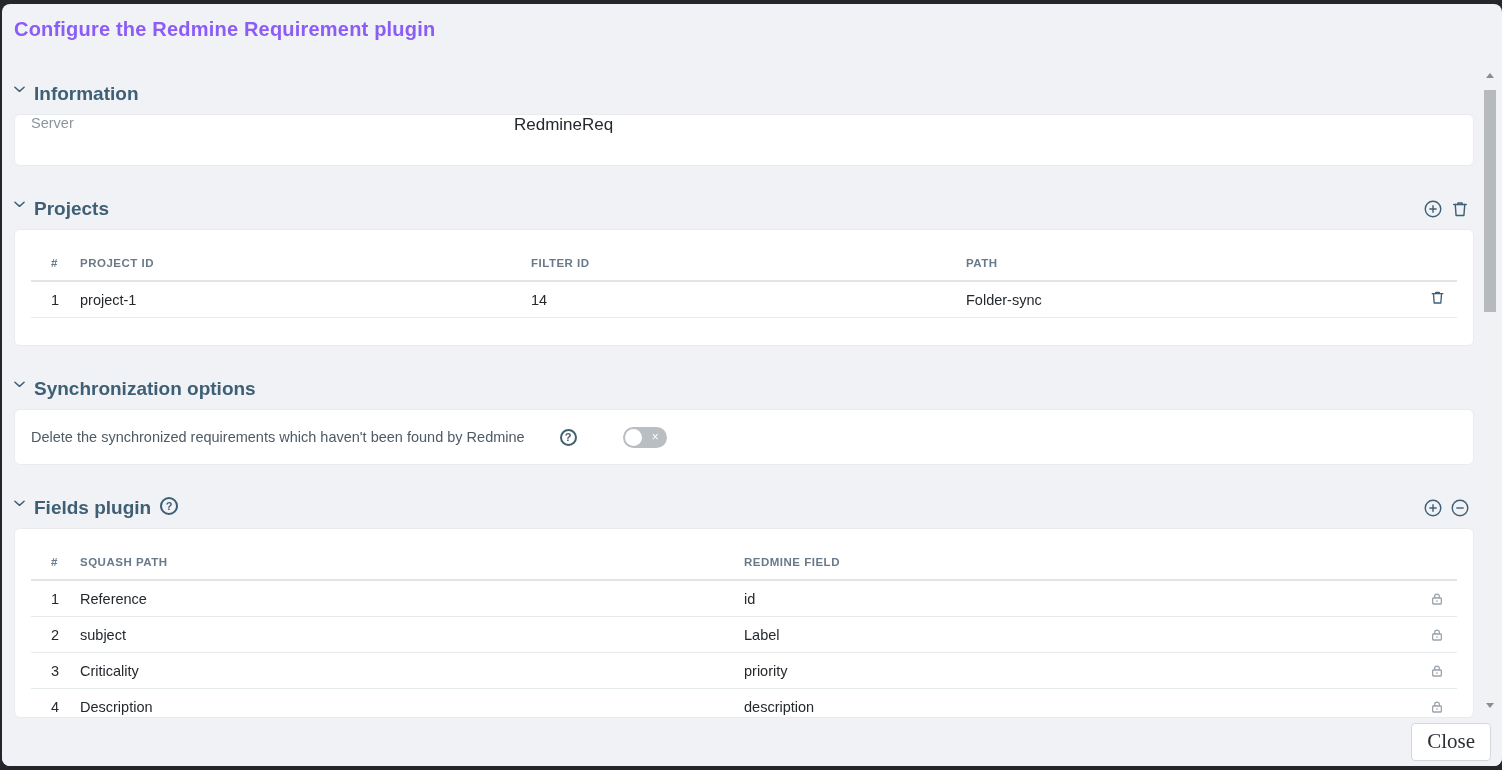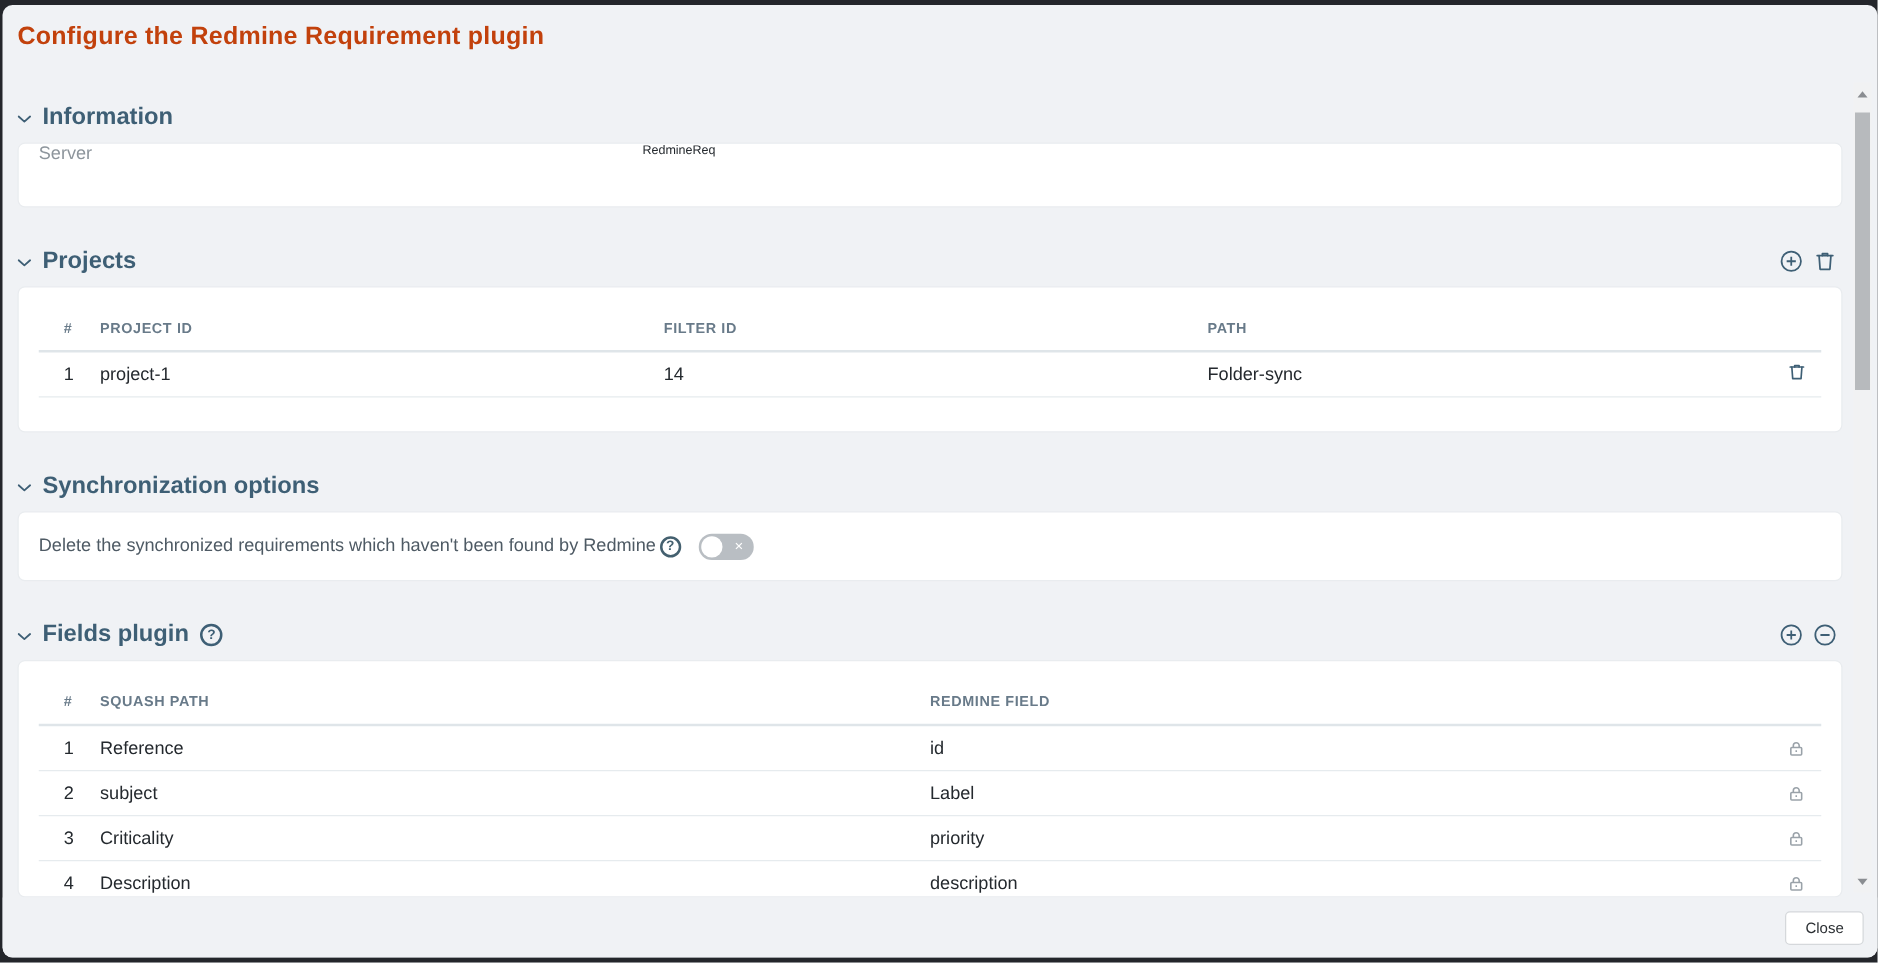--- a/index.html
+++ b/index.html
@@ -9,33 +9,33 @@
     background:#24262b;
   }
   .dialog {
     position:absolute; top:4px; bottom:4px; left:2px; right:0;
     background:#f0f2f5;
     border-radius:8px;
     overflow:hidden;
   }
   .dialog-header { padding:14px 0 0 12px; height:58px; }
   .dialog-title {
-    font-size:20px; font-weight:700; color:#c2410c; letter-spacing:.2px;
+    font-size:20px; font-weight:700; color:#8b5cf6; letter-spacing:.2px;
   }
   .scroll-area {
     position:absolute; top:58px; bottom:48px; left:0; right:0;
     overflow:hidden;
   }
   .scroll-content { padding:0 28px 0 12px; }
 
   
   .section-heading {
     display:flex; align-items:center; justify-content:space-between;
   }
-  .heading-left { display:flex; align-items:center; gap:9px; }
+  .heading-left { display:flex; gap:9px; }
   .heading-title { font-size:19px; font-weight:600; color:#3e5f75; }
   .chevron { width:11px; height:7px; color:#3e5f75; display:inline-block; margin-top:3px; }
   .chevron svg { width:11px; height:7px; display:block; }
   .heading-icons { display:flex; align-items:center; gap:7px; margin-right:4px; }
   .icon-btn { width:20px; height:20px; color:#3e5f75; cursor:pointer; background:none; border:none; padding:0; }
   .icon-btn svg { width:20px; height:20px; display:block; }
   .help-circle {
     width:18px; height:18px; border:2px solid #3e5f75; border-radius:50%;
     color:#3e5f75; font-size:11px; font-weight:700;
     display:inline-flex; align-items:center; justify-content:center;
@@ -47,21 +47,21 @@
     display:inline-flex; align-items:center; justify-content:center;
     line-height:1; margin-left:1px;
   }
 
   
   .card {
     background:#ffffff; border:1px solid #e9ecef; border-radius:6px;
   }
   .info-card { margin-top:9px; height:52px; display:flex; }
   .info-label { color:#8d959c; font-size:14.5px; margin-left:16px; width:483px; }
-  .info-value { color:#24292e; font-size:10px; }
+  .info-value { color:#24292e; font-size:17px; }
 
   .mt-info { margin-top:21px; }
   .mt-section { margin-top:32px; }
   .mt-card { margin-top:9px; }
 
   
   .table-card { padding:16px 16px 0 16px; overflow:hidden; }
   .projects-card { height:117px; }
   .fields-card { height:190px; }
   .t-row { display:grid; align-items:center; }
@@ -73,21 +73,21 @@
   }
   .t-body-row { height:36px; border-bottom:1px solid #e6ebee; }
   .t-cell { font-size:14.5px; color:#24292e; white-space:nowrap; overflow:hidden; }
   .cell-icon { justify-self:center; }
   .row-icon-btn { width:17px; height:17px; color:#3e5f75; background:none; border:none; padding:0; cursor:pointer; }
   .row-icon-btn svg { width:17px; height:17px; display:block; }
   .lock-wrap { width:16px; height:16px; color:#9aa2a9; }
   .lock-wrap svg { width:16px; height:16px; display:block; }
 
   
-  .sync-card { height:56px; display:flex; align-items:center; padding-left:16px; }
+  .sync-card { height:56px; display:flex; align-items:center; padding-left:16px;gap:32px; }
   .sync-label { font-size:14.5px; color:#4e5a64; }
   .sync-help { margin-left:3px; }
   .toggle {
     margin-left:14px; width:44px; height:21px; border-radius:11px;
     background:#b9bec3; position:relative; cursor:pointer; flex-shrink:0;
   }
   .toggle-knob {
     position:absolute; left:2px; top:2px; width:17px; height:17px;
     border-radius:50%; background:#ffffff;
   }
@@ -97,21 +97,21 @@
   }
 
   
   .dialog-footer {
     position:absolute; left:0; right:0; bottom:0; height:48px;
     background:#f0f2f5; display:flex; align-items:center; justify-content:flex-end;
     padding-right:11px;
   }
   .close-btn {
     background:#ffffff; border:1px solid #d5d8db; border-radius:4px;
-    font-family:Liberation Sans, sans-serif; font-size:12px; color:#2b2f33;
+    font-family:Liberation Serif, serif; font-size:21px; color:#2b2f33;
     padding:5px 15px 6px 15px; cursor:pointer;
   }
 
   
   .scrollbar {
     position:absolute; top:62px; bottom:52px; right:5px; width:14px;
     background:#f1f2f3;
   }
   .sb-arrow {
     position:absolute; left:0; width:14px; height:14px;

